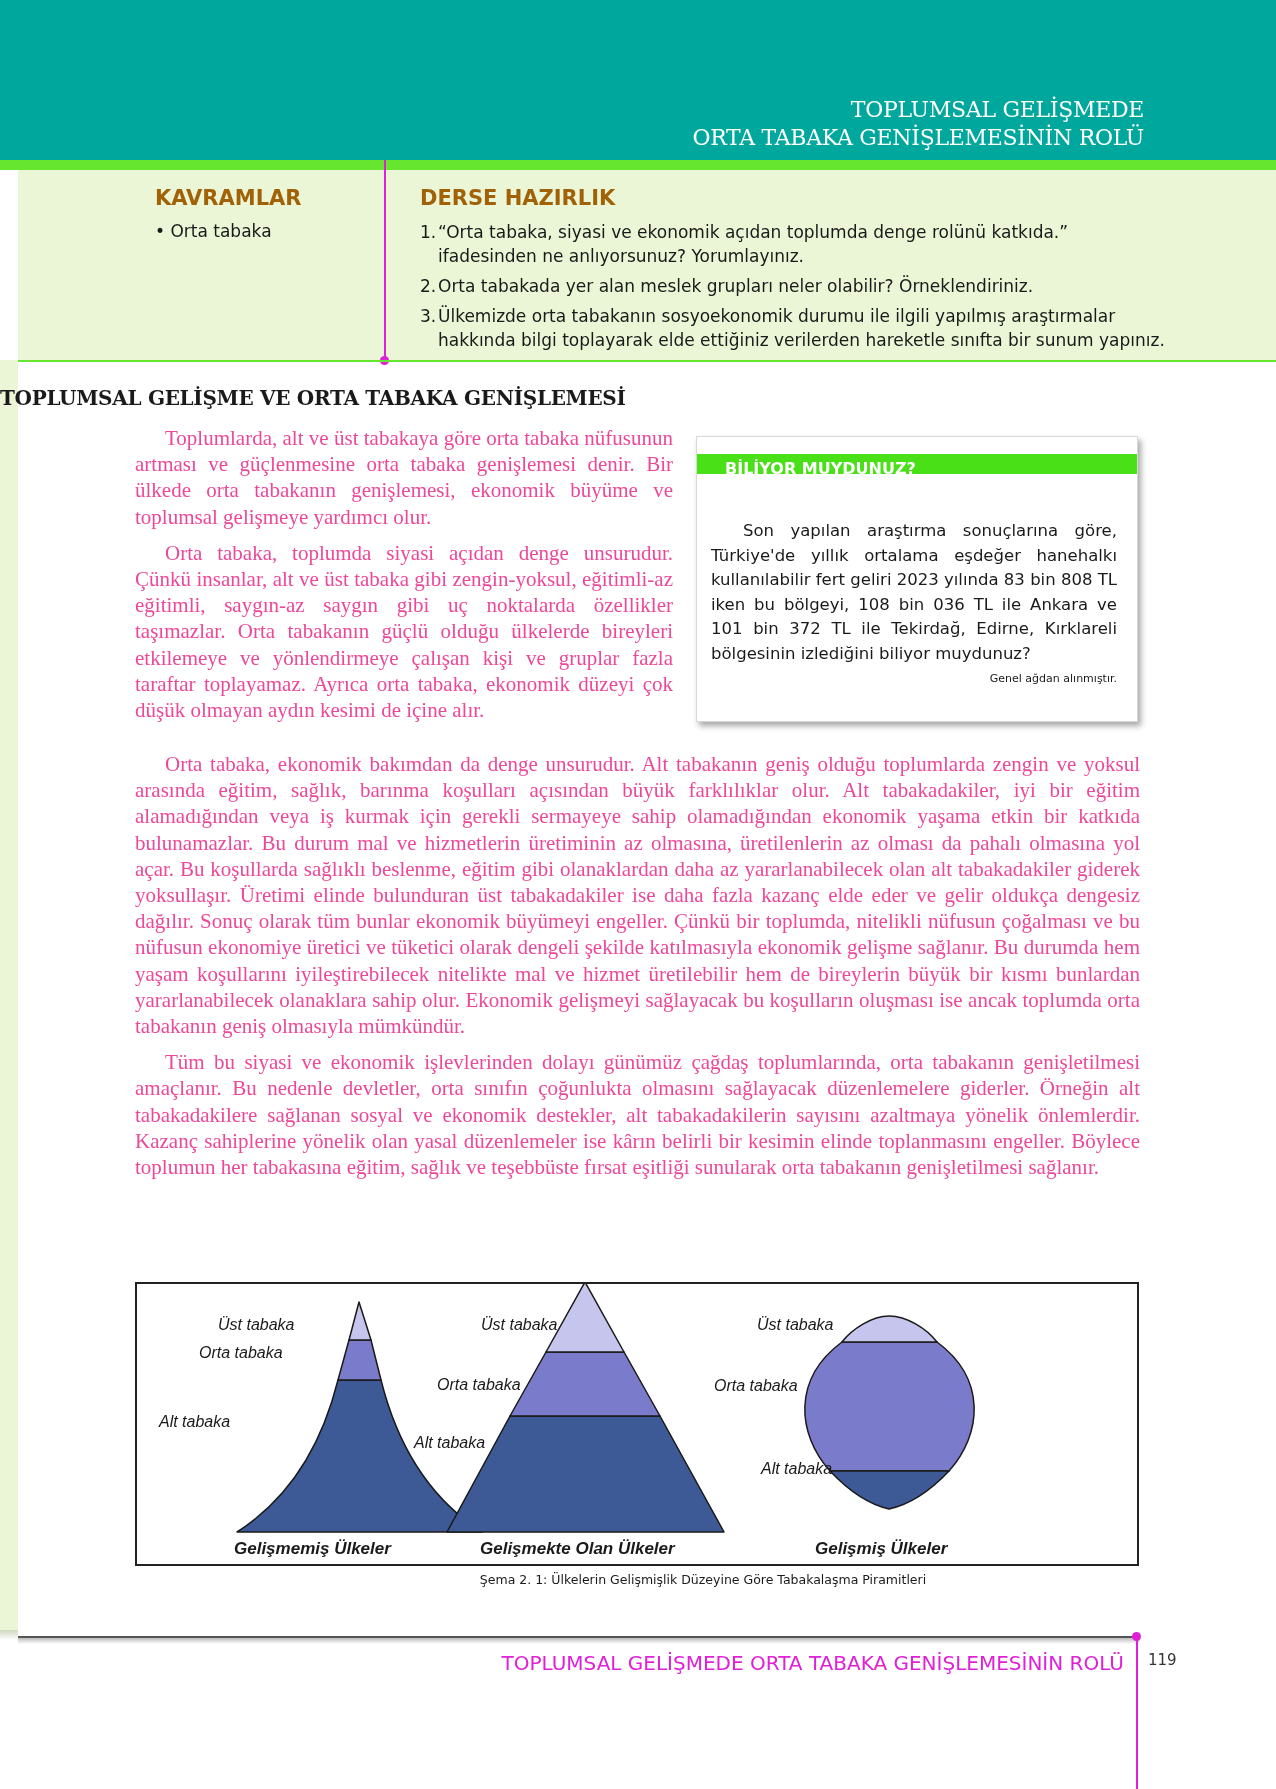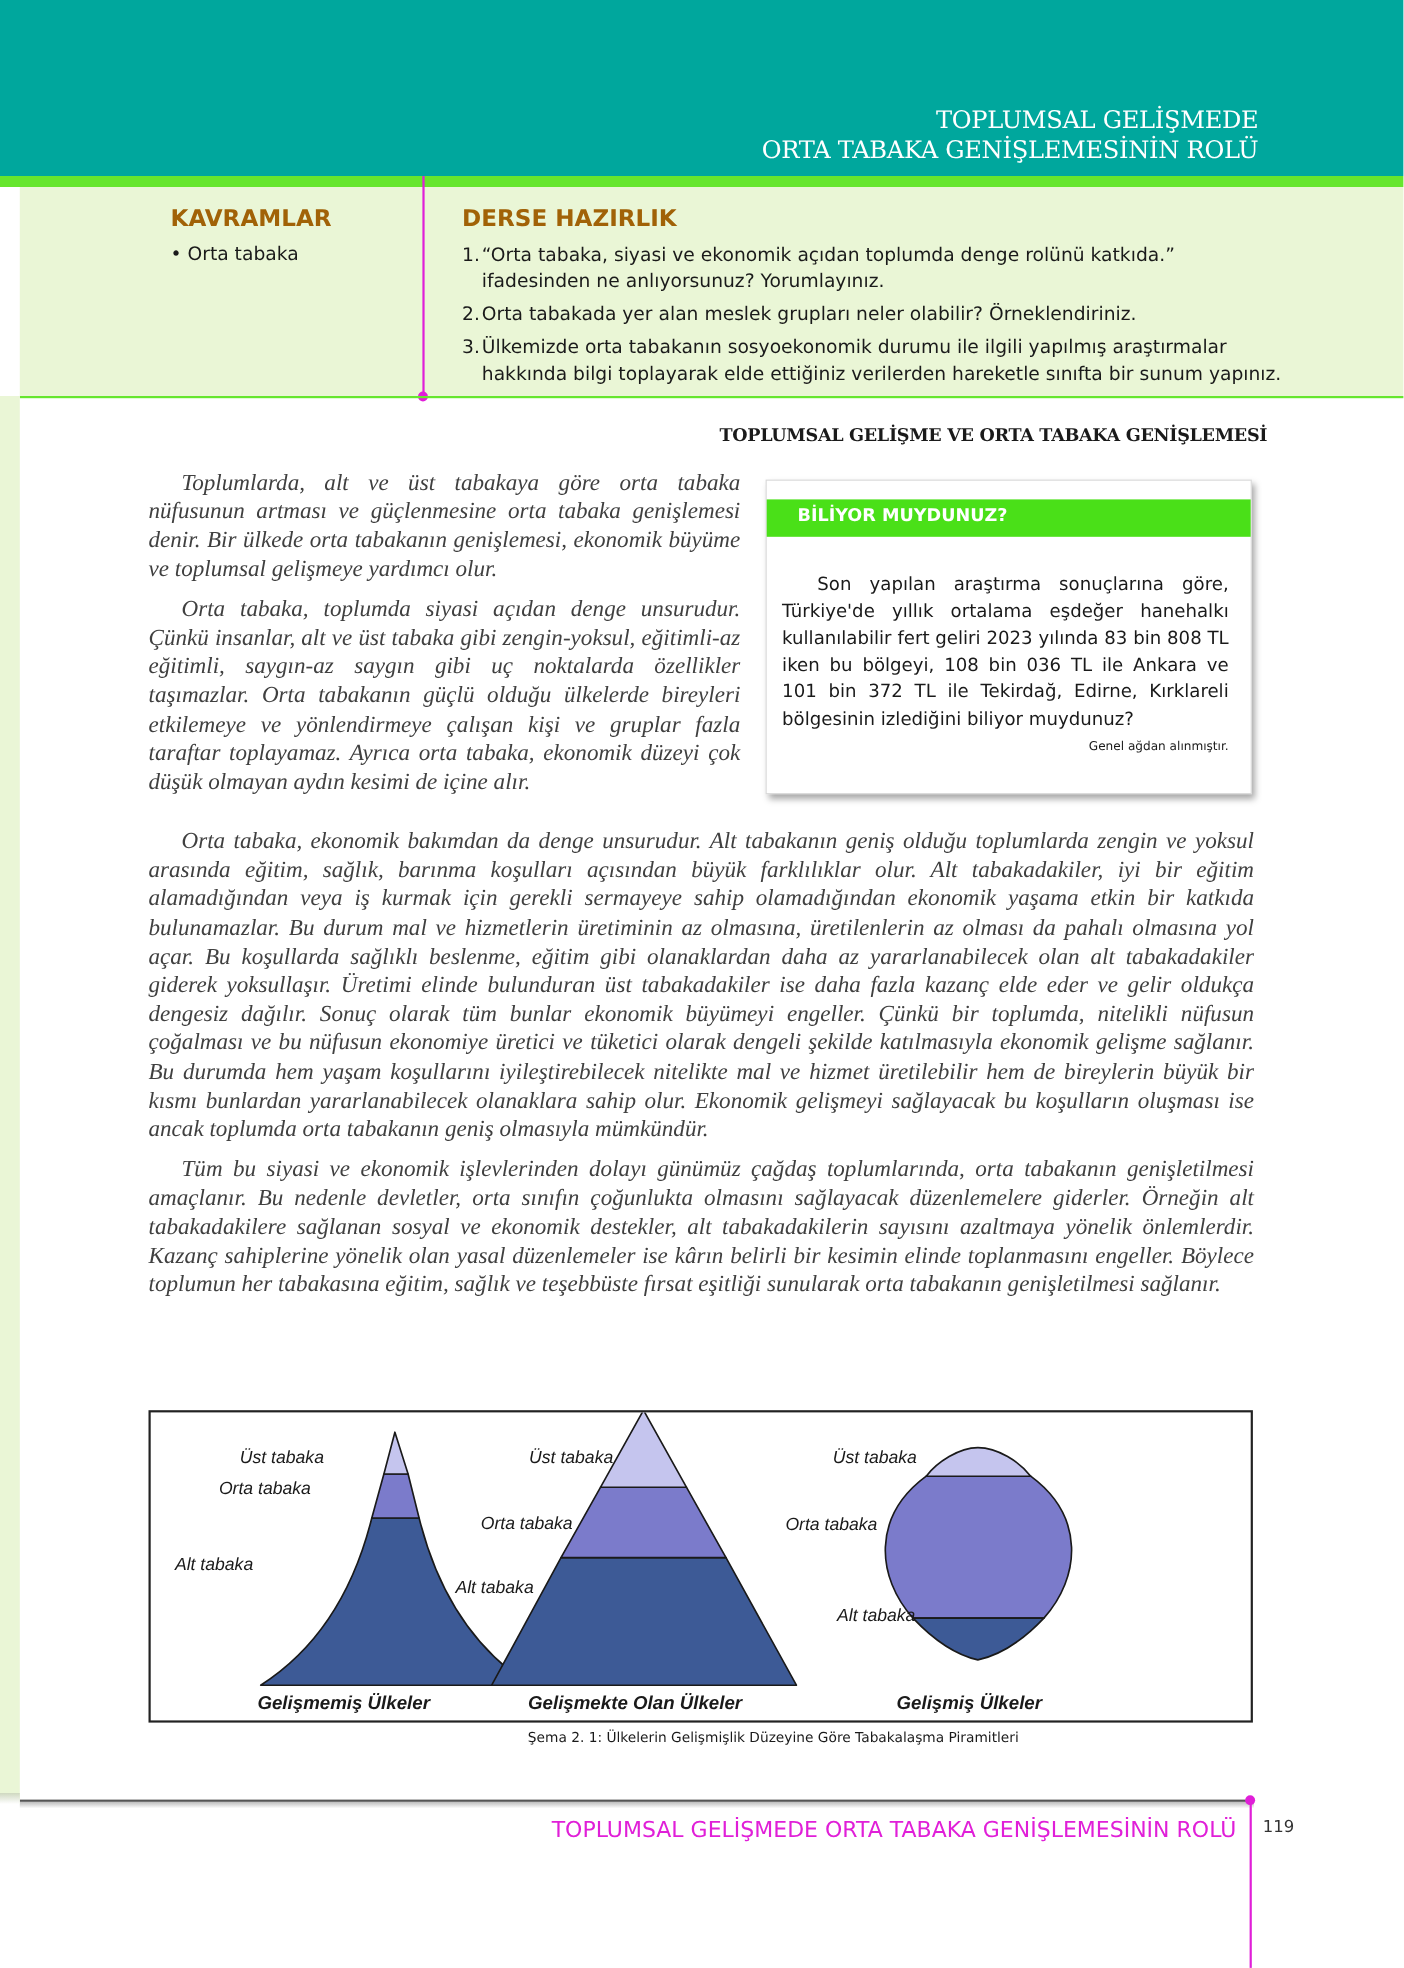--- a/index.html
+++ b/index.html
@@ -55,39 +55,39 @@
   }
   .kav-title { left: 155px; top: 186px; }
   .derse-title { left: 420px; top: 186px; }
   .kav-item { position: absolute; left: 155px; top: 221px; font-size: 17px; }
   .prep-list { position: absolute; left: 420px; top: 220px; width: 750px; font-size: 17px; line-height: 24px; }
   .prep-q { position: relative; padding-left: 18px; margin-bottom: 6px; }
   .prep-q .num { position: absolute; left: 0; top: 0; }
 
   
   .section-title {
-    position: absolute; left: 0; width: 1152px; top: 386px; text-align: right;
-    font-family: "DejaVu Serif", serif; font-weight: bold; font-size: 16px; letter-spacing: -0.3px;
+    position: absolute; left: 0; width: 1152px; top: 386px; text-align: left;
+    font-family: "DejaVu Serif", serif; font-weight: bold; font-size: 20px; letter-spacing: -0.3px;
   }
   .body-text {
     font-family: "Liberation Serif", serif; font-size: 21px; line-height: 26.2px;
-    text-align: justify; color: #404040; font-style: italic;
+    text-align: justify; color: #ec4899;
   }
   .body-text p { margin: 0 0 10px 0; text-indent: 30px; }
   .col-left { position: absolute; left: 135px; top: 425px; width: 538px; }
   .full-text { position: absolute; left: 135px; top: 751px; width: 1005px; }
 
   
   .info-box {
     position: absolute; left: 696px; top: 436px; width: 440px; height: 284px;
     background: #ffffff; border: 1px solid #d8d8d8;
     box-shadow: 3px 4px 6px rgba(0,0,0,0.35);
   }
   .info-tab {
-    position: absolute; left: 0; top: 17px; width: 440px; height: 34px;
+    position: absolute; left: 0; top: 17px; width: 440px; height: 20px;
     background: #4ae018; color: #ffffff; font-weight: bold; font-size: 16px;
     line-height: 30px; padding-left: 28px; box-sizing: border-box;
   }
   .info-text {
     position: absolute; left: 14px; top: 82px; width: 406px;
     font-size: 16.5px; line-height: 24.5px; text-align: justify;
   }
   .info-text span.ind { display: inline-block; width: 32px; }
   .info-source {
     position: absolute; right: 20px; top: 235px; font-size: 11px;

